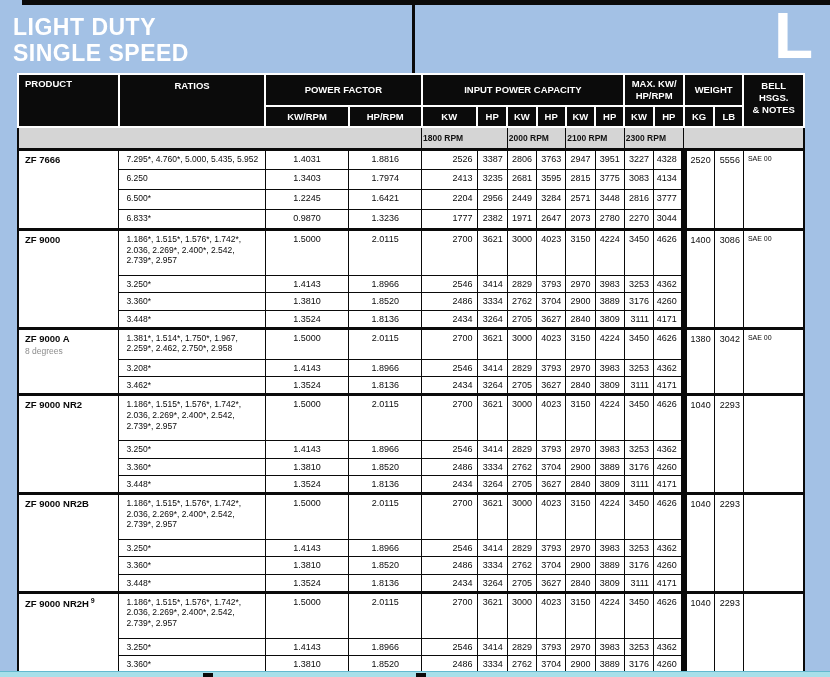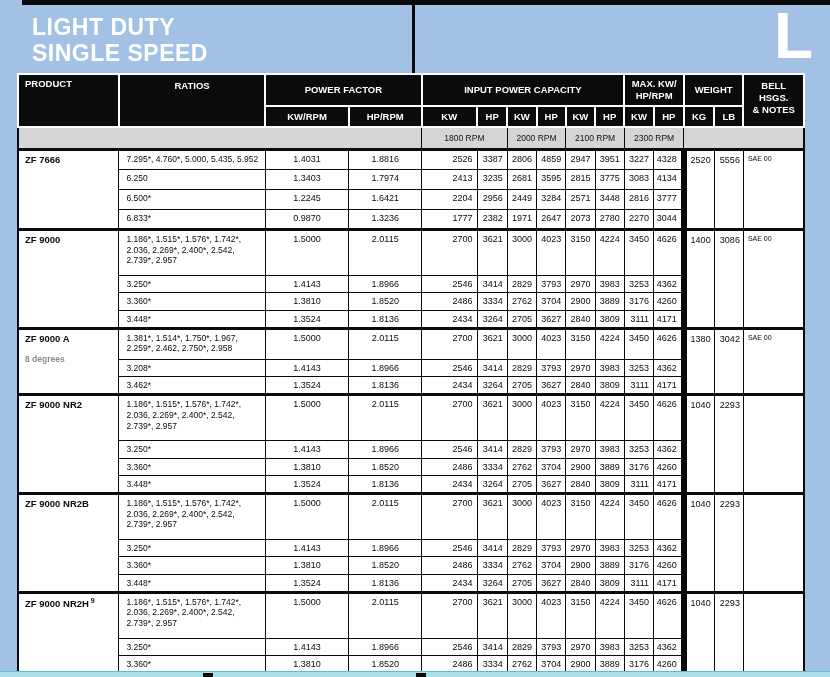--- a/index.html
+++ b/index.html
@@ -1,39 +1,39 @@
 <!DOCTYPE html>
 <html style="--page-bg: #a3c1e5; --header-bg: #0b0b0b; --band-bg: #d5d5d5; --line: #0a0a0a; --strip: #a8dfe9;"><head>
 <meta charset="utf-8">
 <style>
   html,body{margin:0;padding:0}
   .page{position:relative;width:830px;height:677px;background:var(--page-bg,#a3c1e5);
         overflow:hidden;font-family:"Liberation Sans",sans-serif;-webkit-font-smoothing:antialiased}
   .top-rule{position:absolute;left:22px;top:0;width:808px;height:5px;background:var(--line,#0a0a0a)}
   .header-divider{position:absolute;left:412px;top:0;width:3px;height:73px;background:var(--line,#0a0a0a)}
-  .title{position:absolute;left:32px;top:15px;margin:0;font-size:23px;line-height:1.12;
+  .title{position:absolute;left:13px;top:15px;margin:0;font-size:23px;line-height:1.12;
          font-weight:bold;color:#fff;white-space:pre-line;letter-spacing:.5px}
   .letter{position:absolute;right:17px;top:4px;font-size:64px;font-weight:bold;color:#fff;line-height:1}
   table.spec{position:absolute;left:17px;top:73px;width:788px;border-collapse:collapse;
              table-layout:fixed;border:2px solid var(--line,#0a0a0a);border-bottom:3px solid var(--line,#0a0a0a)}
   thead th{background:var(--header-bg,#0b0b0b);color:#fff;border:2px solid #fff;
            font-size:9.5px;font-weight:bold;text-align:center;vertical-align:middle;
            padding:2px 2px;white-space:pre-line;line-height:1.25}
   thead tr.h1 th{height:26px}
   thead tr.h2 th{height:15px}
   thead th.topl{text-align:left;vertical-align:top;padding:3px 2px 2px 6px}
   thead th.topc{vertical-align:top;padding-top:5px}
   tr.gray td{background:var(--band-bg,#d5d5d5);border:1px solid var(--line,#0a0a0a);
-             font-size:8.5px;font-weight:normal;color:#111;text-align:center;height:18px;padding:1px}
+             font-size:8.5px;font-weight:bold;color:#111;height:18px;padding:1px}
   tbody td{background:#fff;border:1px solid var(--line,#0a0a0a);color:#0a0a0a;
            vertical-align:top;font-size:9px;line-height:1.25;padding:2px 3px}
   tbody tr.sec-start td{border-top:3px solid var(--line,#0a0a0a)}
   td.prod{font-weight:bold;font-size:9.5px;padding:3px 2px 2px 6px;border-left:2px solid var(--line,#0a0a0a)}
   td.prod sup{font-size:7px}
-  .prod-sub{color:#8d8d8d;font-weight:bold;font-size:8.5px;margin-top:9px}
+  .prod-sub{color:#8d8d8d;font-weight:normal;font-size:8.5px;margin-top:1px}
   td.ratios{text-align:left;font-size:8.5px;padding:3px 4px 2px 7px}
   td.ctr{text-align:center;padding-top:3px}
   td.num{text-align:right;padding:3px 4px 1px 1px}
   td.kg{border-left:6px solid var(--line,#0a0a0a)}
   td.wt{text-align:right;padding-top:4px}
   td.notes{font-size:7px;padding:4px 0 0 4px;text-align:left;border-right:2px solid var(--line,#0a0a0a)}
   .bottom-strip{position:absolute;left:0;bottom:0;width:830px;height:5px;
                 background:var(--strip,#a8dfe9);border-top:1px solid #64b9cf}
   .print-mark{position:absolute;bottom:0;height:4px;width:10px;background:#0a0a0a}
 </style>
@@ -102,21 +102,21 @@
     </thead>
     <tbody id="tbody">
         <tr class="sec-start" style="height: 20px;">
           <td class="prod" rowspan="4"><span>ZF 7666</span></td>
           <td class="ratios">7.295*, 4.760*, 5.000, 5.435, 5.952</td>
           <td class="ctr">1.4031</td>
           <td class="ctr">1.8816</td>
           <td class="num">2526</td>
           <td class="num">3387</td>
           <td class="num">2806</td>
-          <td class="num">4859</td>
+          <td class="num">3763</td>
           <td class="num">2947</td>
           <td class="num">3951</td>
           <td class="num">3227</td>
           <td class="num">4328</td>
           <td class="wt kg" rowspan="4">2520</td>
           <td class="wt" rowspan="4">5556</td>
           <td class="notes" rowspan="4">SAE 00</td>
         </tr>
         <tr style="height: 20px;">
           <td class="ratios">6.250</td>

